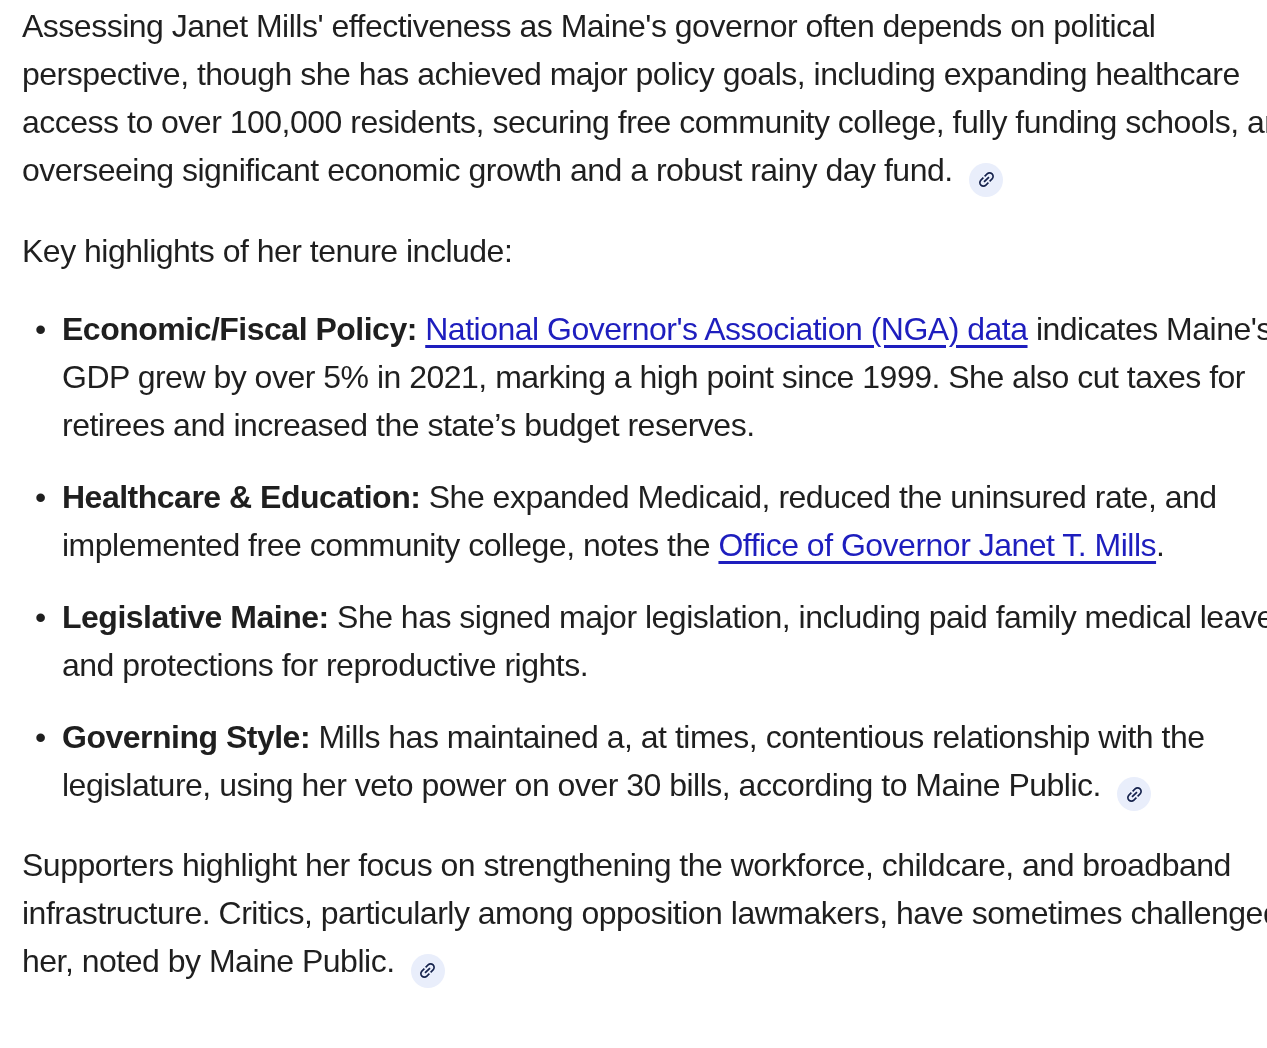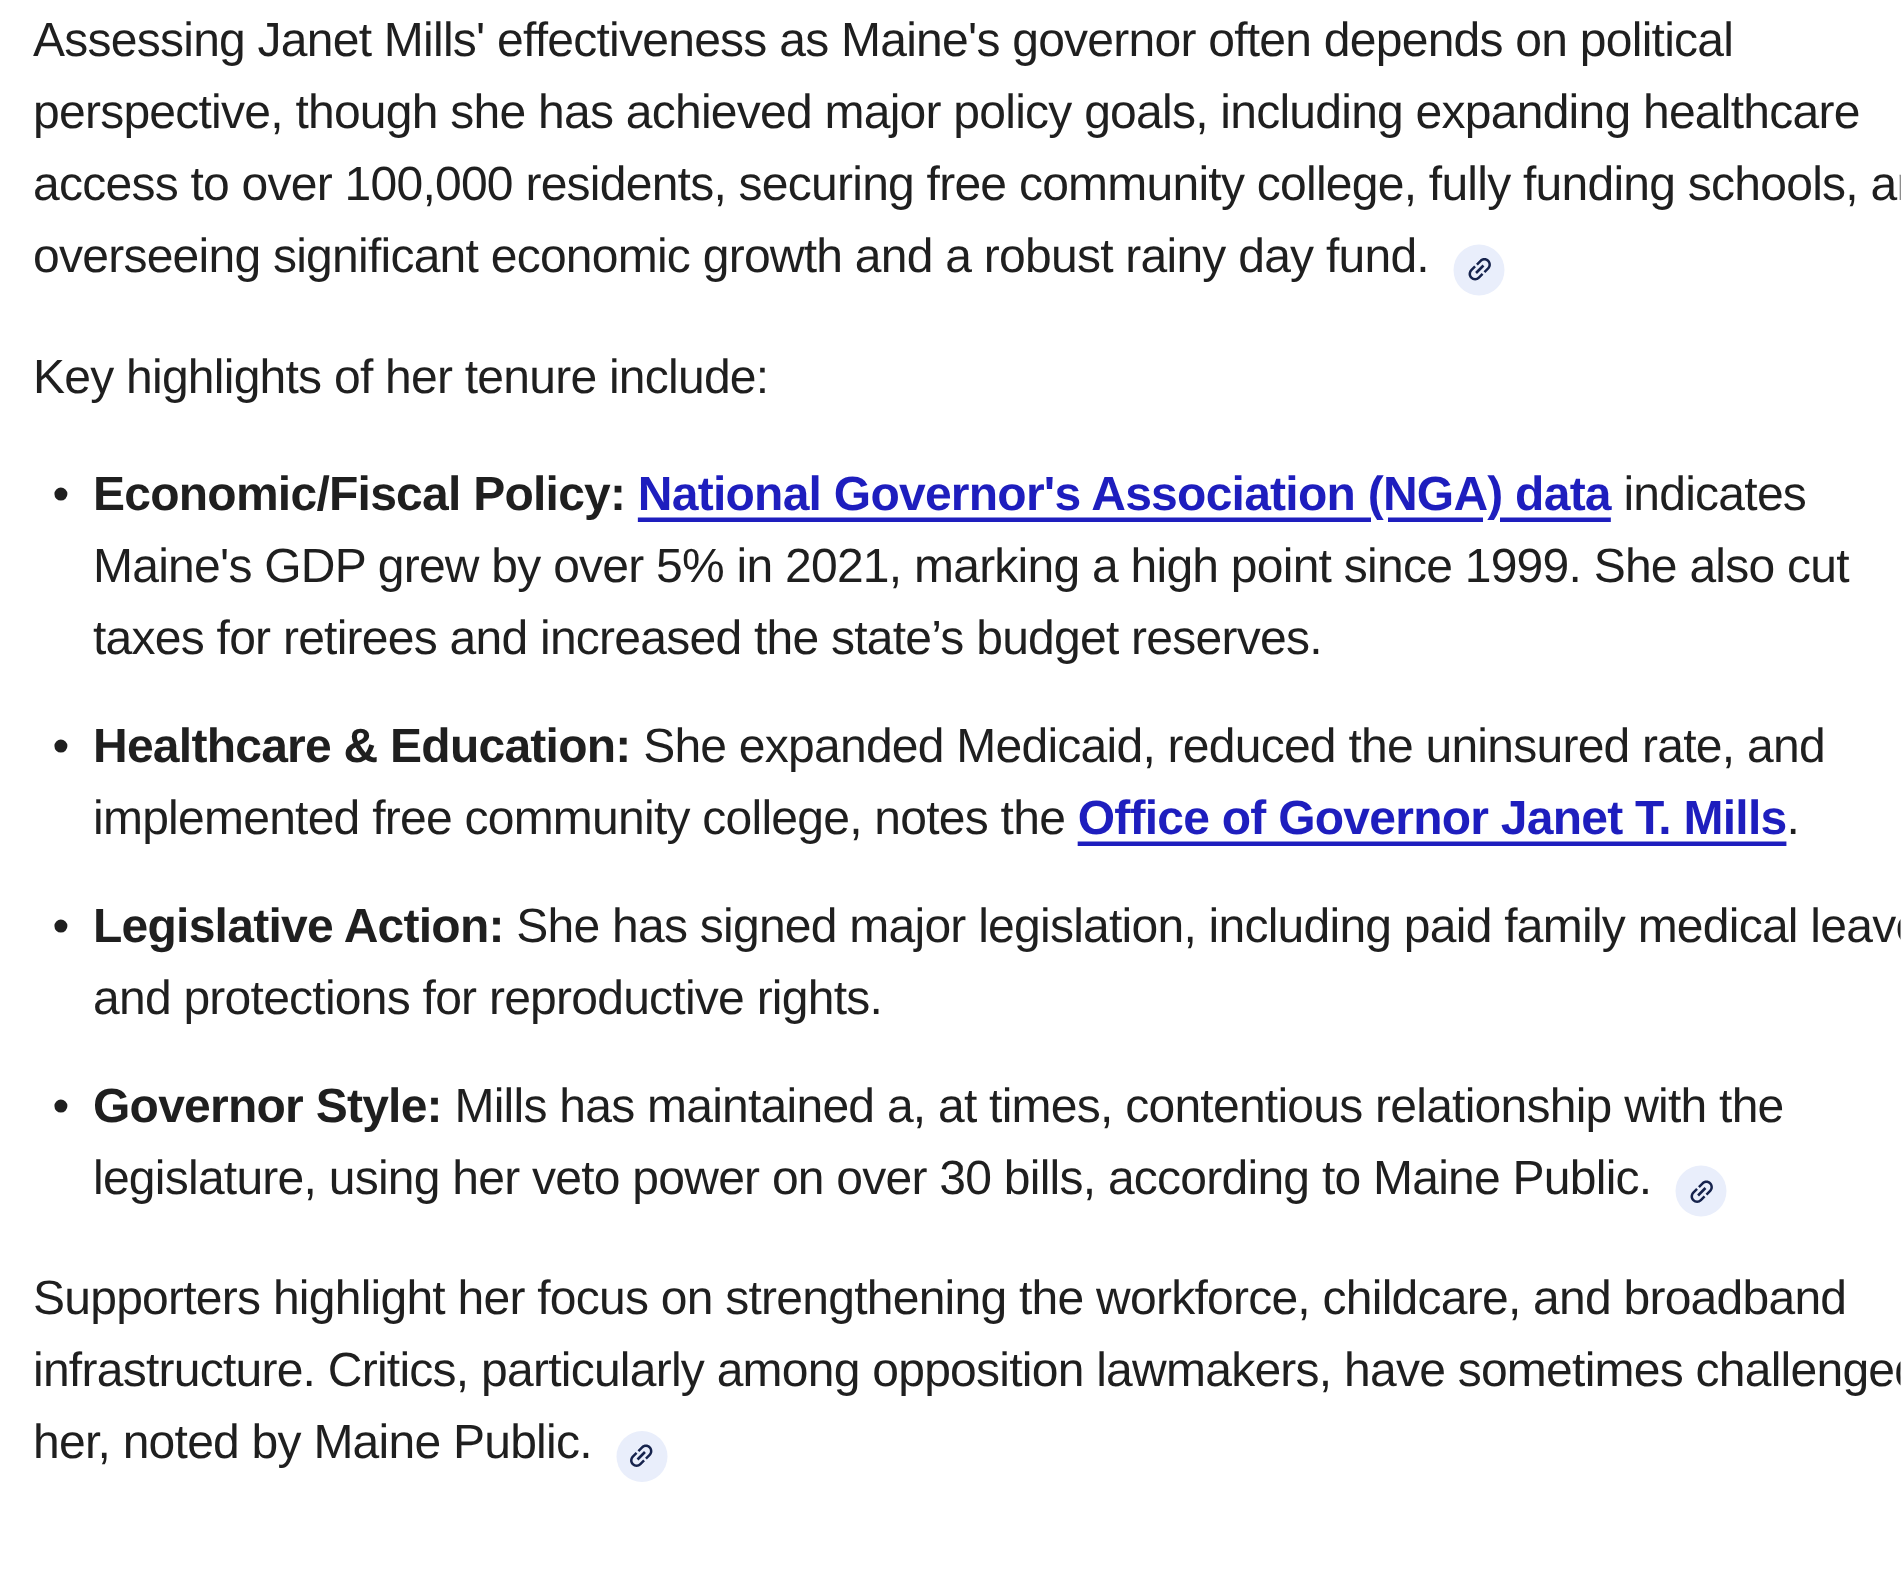--- a/index.html
+++ b/index.html
@@ -30,21 +30,21 @@
   li:last-child{margin-bottom:0;}
   li::before{
     content:"\2022";
     position:absolute;
     left:-27px;top:0;
     color:var(--text-color);
   }
   strong{font-weight:700;}
   a.inline-link{
     color:var(--link-color);
-    font-weight:700;
+    font-weight:400;
     text-decoration:underline;
     text-decoration-thickness:3px;
     text-underline-offset:5px;
     cursor:pointer;
   }
   .cite-chip{
     display:inline-flex;
     align-items:center;
     justify-content:center;
     width:34px;height:34px;
@@ -80,25 +80,25 @@
 
     <li>
       <strong>Economic/Fiscal Policy: </strong><a class="inline-link" href="#">National Governor's Association (NGA) data</a><span> indicates Maine's GDP grew by over 5% in 2021, marking a high point since 1999. She also cut taxes for retirees and increased the state’s budget reserves.</span>
     </li>
 
     <li>
       <strong>Healthcare &amp; Education: </strong><span>She expanded Medicaid, reduced the uninsured rate, and implemented free community college, notes the </span><a class="inline-link" href="#">Office of Governor Janet T. Mills</a><span>.</span>
     </li>
 
     <li>
-      <strong>Legislative Action: </strong><span>She has signed major legislation, including paid family medical leave and protections for reproductive rights.</span>
+      <strong>Legislative Maine: </strong><span>She has signed major legislation, including paid family medical leave and protections for reproductive rights.</span>
     </li>
 
     <li>
-      <strong>Governor Style: </strong><span>Mills has maintained a, at times, contentious relationship with the legislature, using her veto power on over 30 bills, according to Maine Public.</span>
+      <strong>Governing Style: </strong><span>Mills has maintained a, at times, contentious relationship with the legislature, using her veto power on over 30 bills, according to Maine Public.</span>
       <span class="cite-chip">
         <svg viewBox="0 0 24 24" aria-hidden="true">
           <path d="M3.9 12c0-1.71 1.39-3.1 3.1-3.1h4V7H7c-2.76 0-5 2.24-5 5s2.24 5 5 5h4v-1.9H7c-1.71 0-3.1-1.39-3.1-3.1zM8 13h8v-2H8v2zm9-6h-4v1.9h4c1.71 0 3.1 1.39 3.1 3.1s-1.39 3.1-3.1 3.1h-4V17h4c2.76 0 5-2.24 5-5s-2.24-5-5-5z"></path>
         </svg>
       </span>
     </li>
 
   </ul>
 
   <p>

